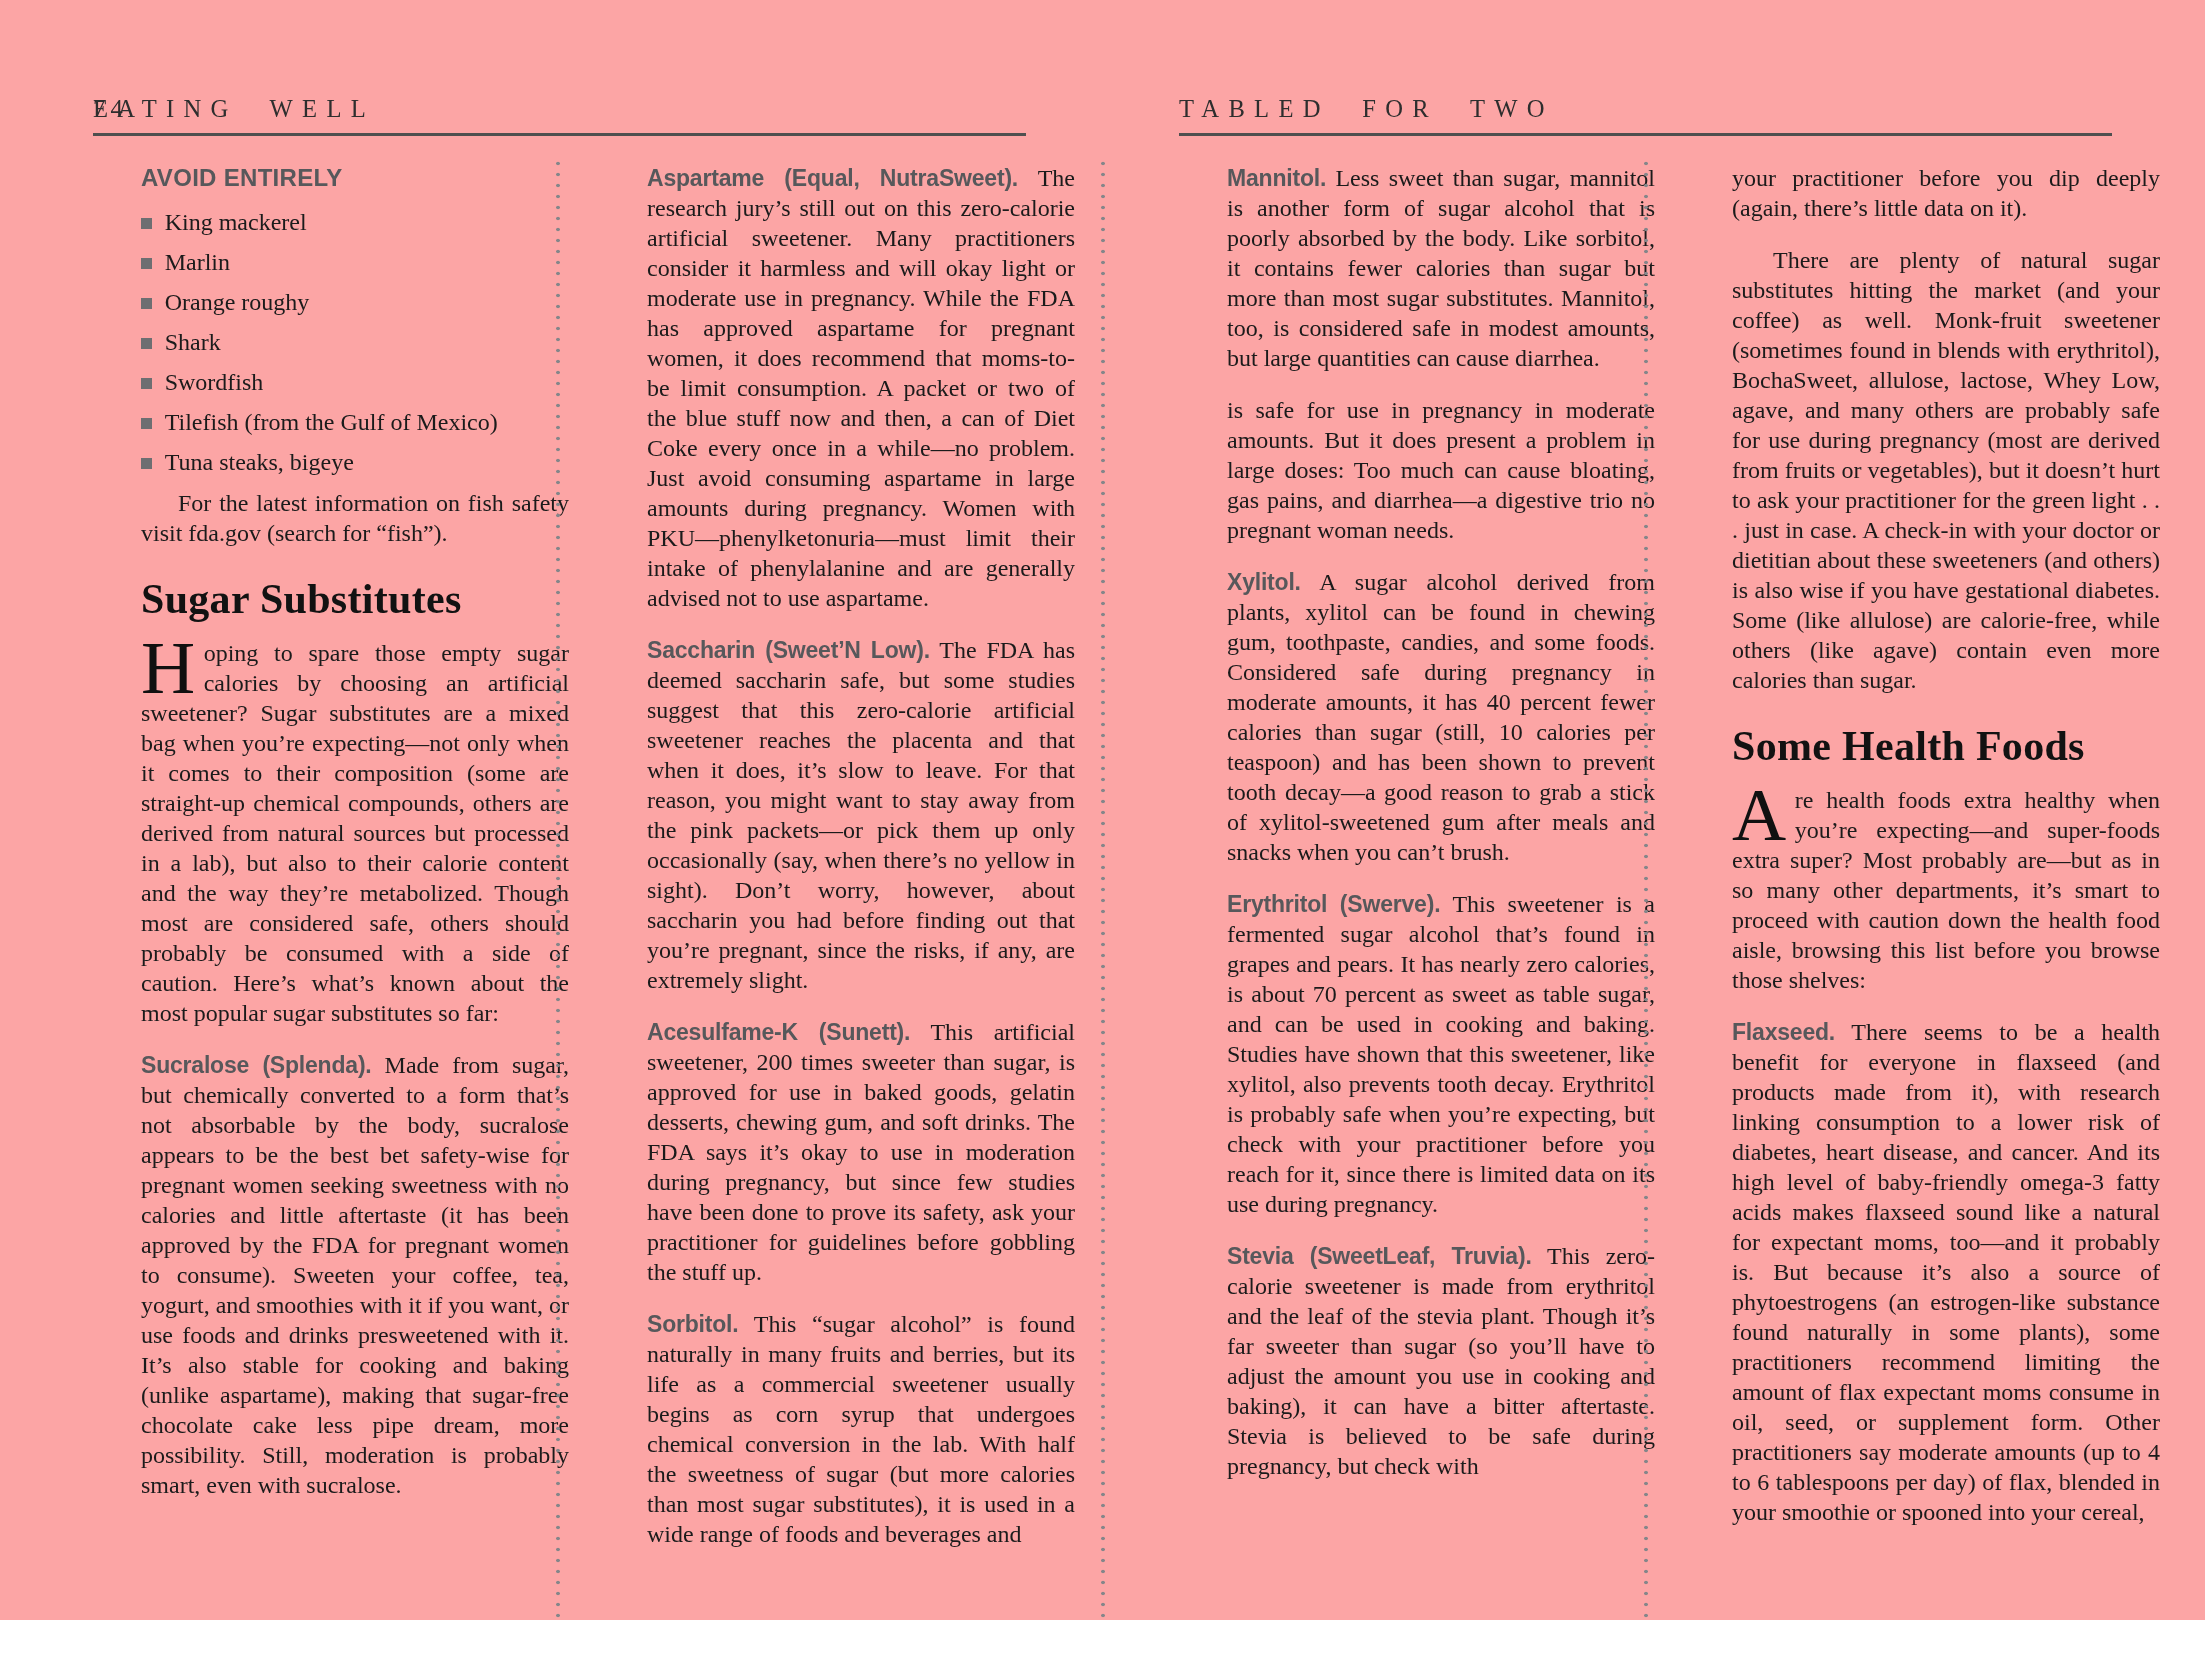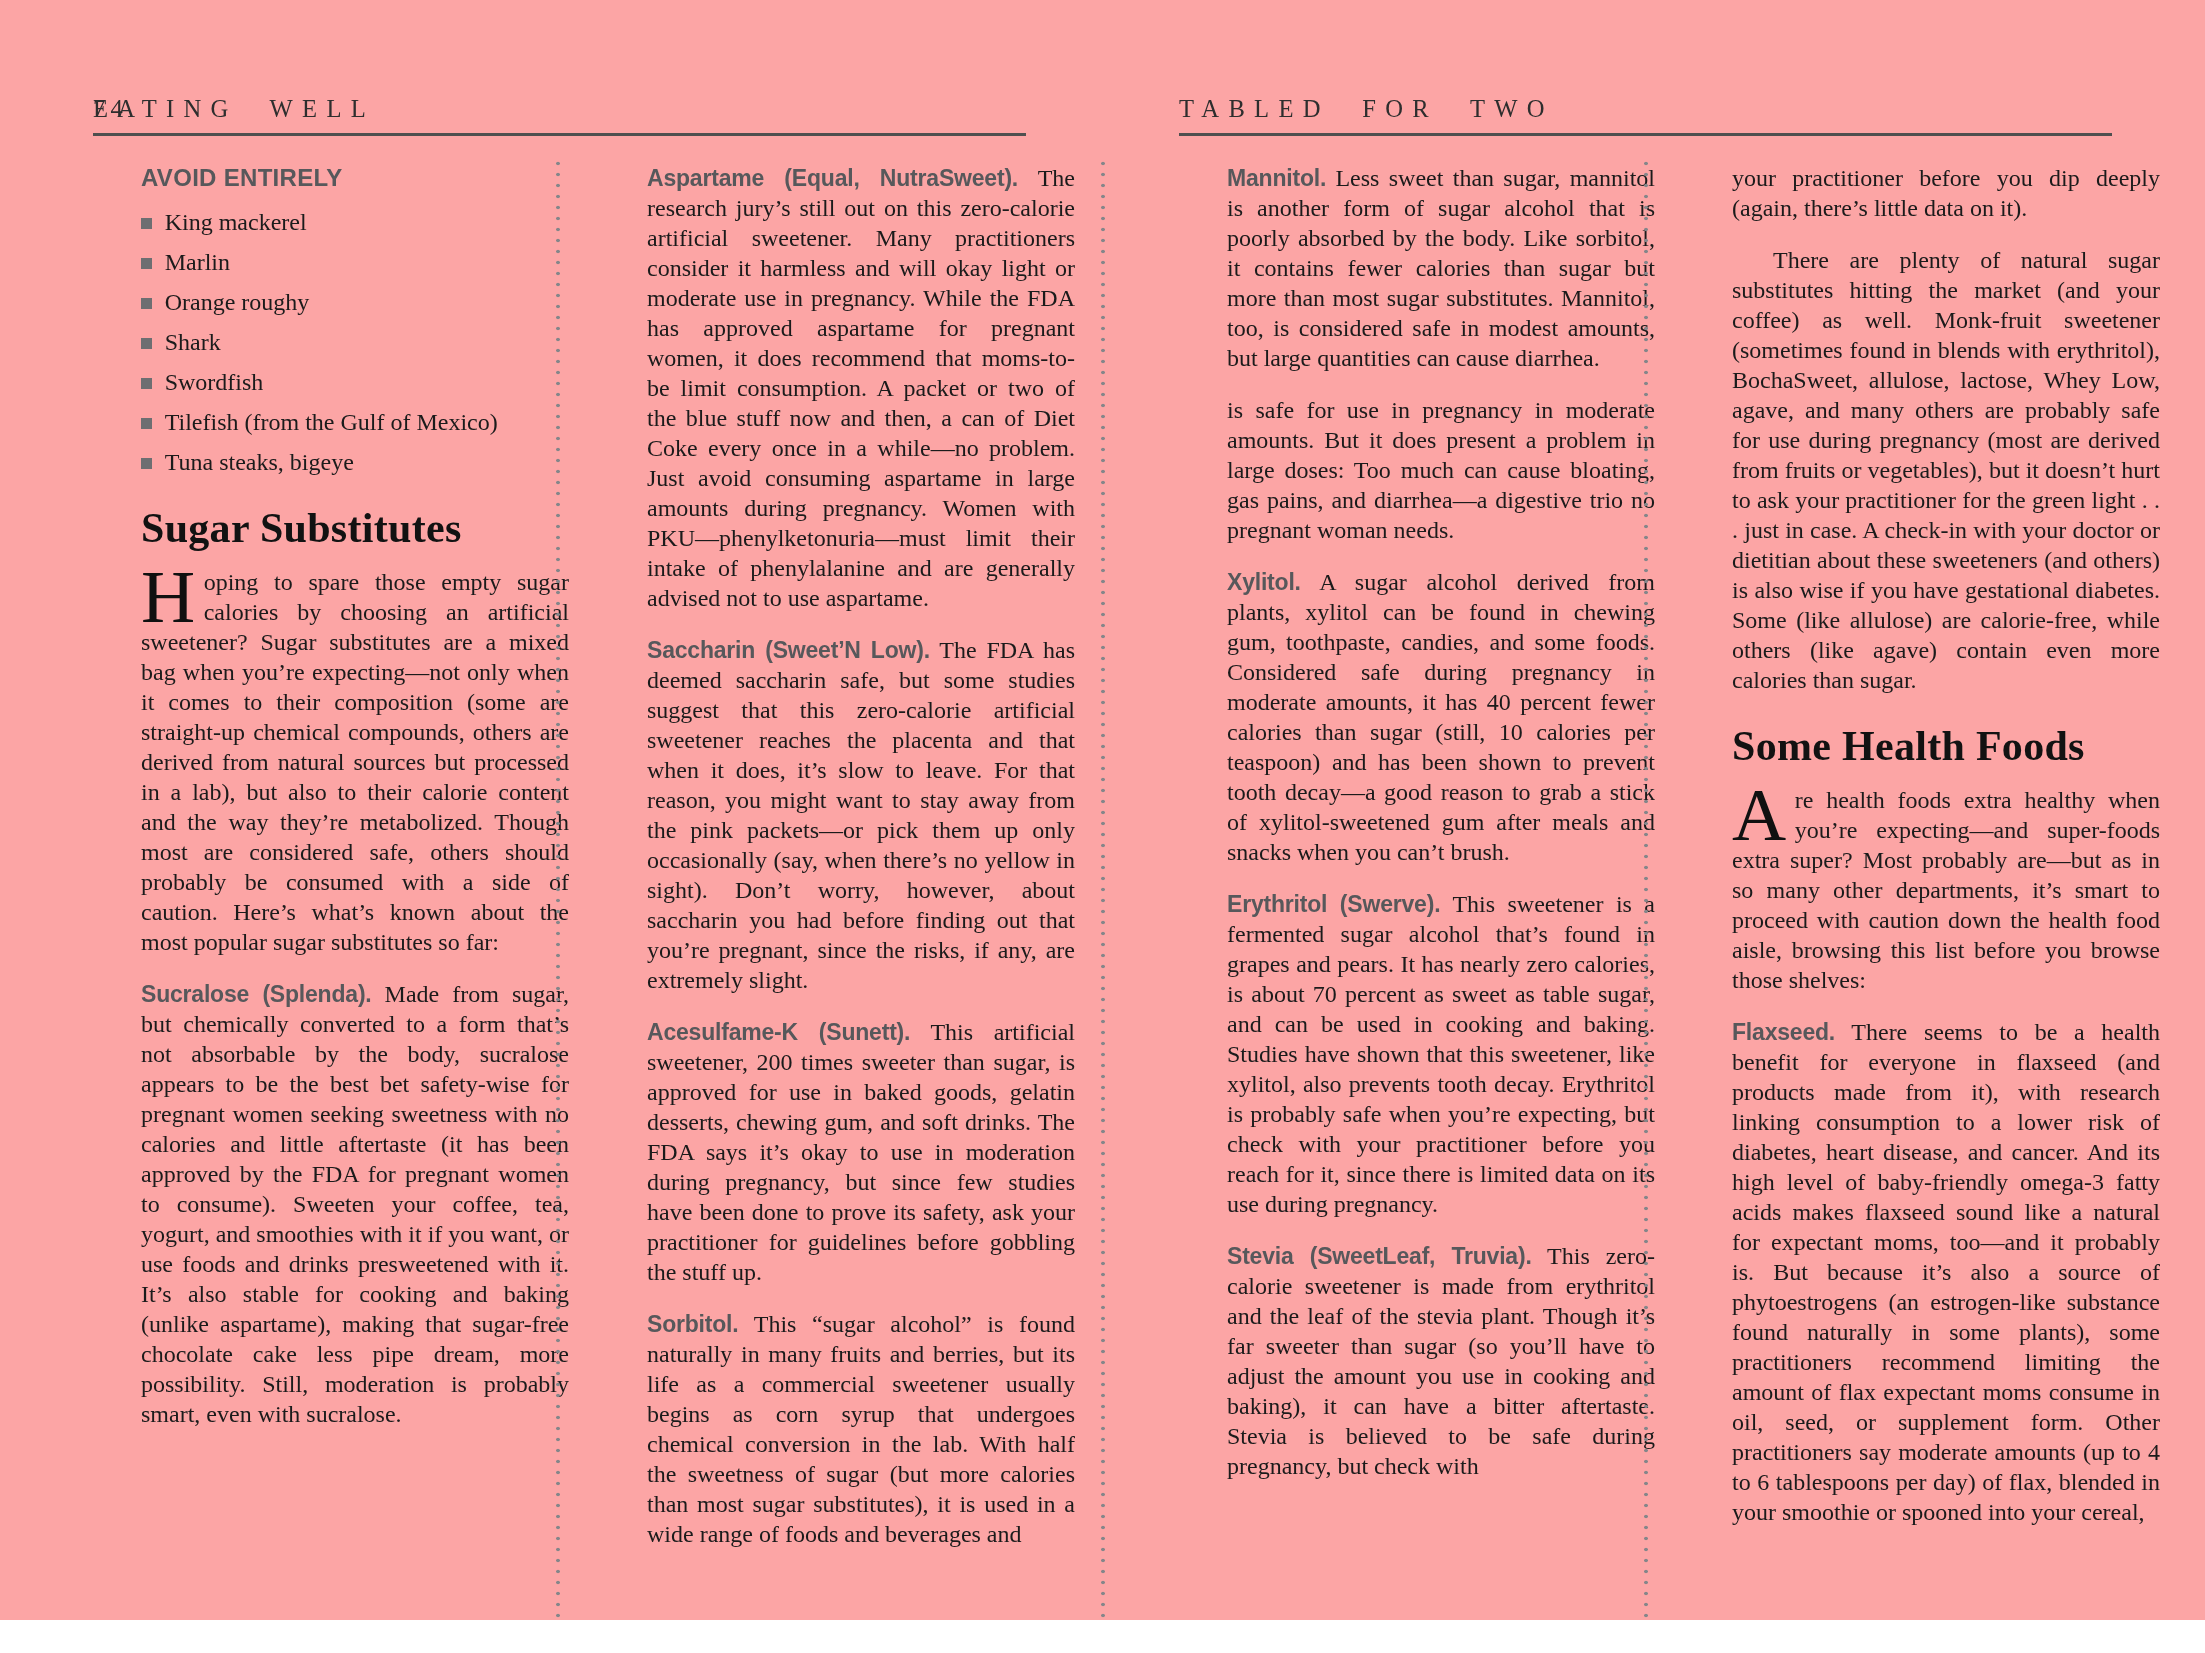--- a/index.html
+++ b/index.html
@@ -73,20 +73,21 @@
     <h3 class="sans-heading">AVOID ENTIRELY</h3>
     <ul class="avoid-list">
       <li><span class="sq"></span><span>King mackerel</span></li>
       <li><span class="sq"></span><span>Marlin</span></li>
       <li><span class="sq"></span><span>Orange roughy</span></li>
       <li><span class="sq"></span><span>Shark</span></li>
       <li><span class="sq"></span><span>Swordfish</span></li>
       <li><span class="sq"></span><span>Tilefish (from the Gulf of Mexico)</span></li>
       <li><span class="sq"></span><span>Tuna steaks, bigeye</span></li>
     </ul>
+    <p class="indent">For the latest information on fish safety visit fda.gov (search for “fish”).</p>
     <h2 class="section-heading">Sugar Substitutes</h2>
     <p><span class="dropcap">H</span><span>oping to spare those empty sugar calories by choosing an artificial sweetener? Sugar substitutes are a mixed bag when you’re expecting—not only when it comes to their composition (some are straight-up chemical compounds, others are derived from natural sources but processed in a lab), but also to their calorie content and the way they’re metabolized. Though most are considered safe, others should probably be consumed with a side of caution. Here’s what’s known about the most popular sugar substitutes so far:</span></p>
     <p><span class="term">Sucralose (Splenda).</span> <span>Made from sugar, but chemically converted to a form that’s not absorbable by the body, sucralose appears to be the best bet safety-wise for pregnant women seeking sweetness with no calories and little aftertaste (it has been approved by the FDA for pregnant women to consume). Sweeten your coffee, tea, yogurt, and smoothies with it if you want, or use foods and drinks presweetened with it. It’s also stable for cooking and baking (unlike aspartame), making that sugar-free chocolate cake less pipe dream, more possibility. Still, moderation is probably smart, even with sucralose.</span></p>
   </div>
 
   <div class="dotted" style="left:556px;"></div>
 
   <div class="col" style="left:599px;">
     <p><span class="term">Aspartame (Equal, NutraSweet).</span> <span>The research jury’s still out on this zero-calorie artificial sweetener. Many practitioners consider it harmless and will okay light or moderate use in pregnancy. While the FDA has approved aspartame for pregnant women, it does recommend that moms-to-be limit consumption. A packet or two of the blue stuff now and then, a can of Diet Coke every once in a while—no problem. Just avoid consuming aspartame in large amounts during pregnancy. Women with PKU—phenylketonuria—must limit their intake of phenylalanine and are generally advised not to use aspartame.</span></p>
     <p><span class="term">Saccharin (Sweet’N Low).</span> <span>The FDA has deemed saccharin safe, but some studies suggest that this zero-calorie artificial sweetener reaches the placenta and that when it does, it’s slow to leave. For that reason, you might want to stay away from the pink packets—or pick them up only occasionally (say, when there’s no yellow in sight). Don’t worry, however, about saccharin you had before finding out that you’re pregnant, since the risks, if any, are extremely slight.</span></p>

